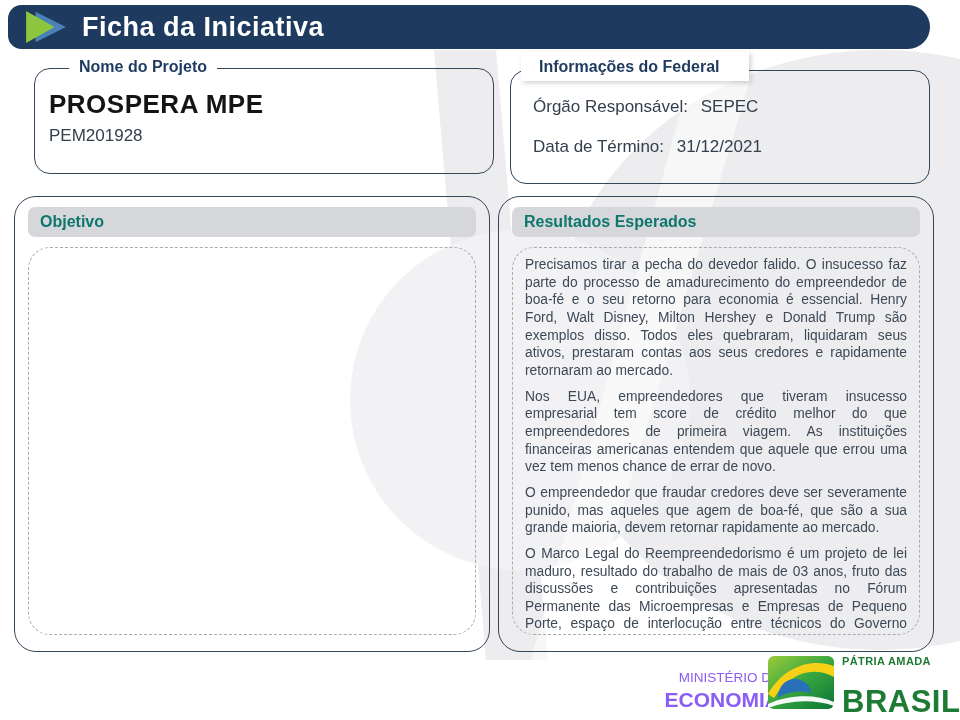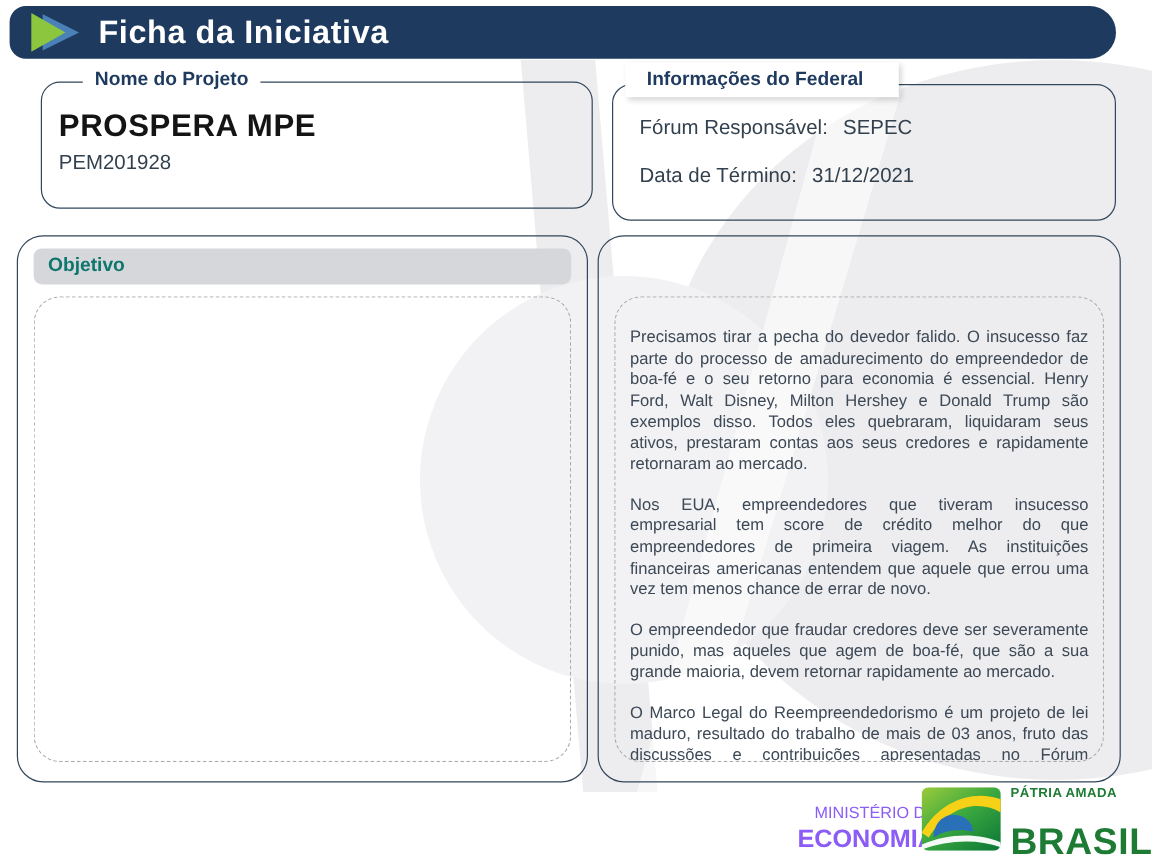--- a/index.html
+++ b/index.html
@@ -51,21 +51,21 @@
   .panel-header{
     margin:10px 13px 0 13px;height:30px;background:#d5d7db;border-radius:7px;
     display:flex;align-items:center;padding-left:12px;
     color:#0f766e;font-weight:bold;font-size:16px;
   }
   .panel-dashed{
     position:absolute;left:13px;right:13px;top:50px;bottom:16px;
     border:1.5px dashed #a9abae;border-radius:22px;overflow:hidden;
   }
   .res-text{padding:8px 12px 4px 12px;font-size:13.8px;line-height:1.28;color:#3d4956;text-align:justify;}
-  .res-text p{margin:16px 0 8px 0;}
+  .res-text p{margin:0 0 8px 0;}
   
   .footer{position:absolute;left:0;top:650px;width:960px;height:70px;z-index:2;}
   .ministry{
     position:absolute;left:620px;top:20px;width:160px;text-align:right;
     color:#8b5cf6;font-size:13.5px;line-height:1.25;
   }
   .ministry .bold{font-weight:bold;font-size:21px;}
   .flag{position:absolute;left:768px;top:6px;width:66px;height:53px;}
   .brand{position:absolute;left:842px;top:6px;width:118px;line-height:1;}
   .brand-top{color:#1e7b34;font-weight:bold;font-size:11px;letter-spacing:.4px;}
@@ -95,38 +95,39 @@
   <div class="fieldbox nome-box">
     <div class="nome-legend">Nome do Projeto</div>
     <div class="nome-name">PROSPERA MPE</div>
     <div class="nome-code">PEM201928</div>
   </div>
 
   <div class="fieldbox info-box">
     <div class="info-tab">Informações do Federal</div>
     <div class="info-rows">
       <div class="info-row">
-        <span class="lbl">Fórum Responsável:</span>
+        <span class="lbl">Órgão Responsável:</span>
         <span class="val">SEPEC</span>
       </div>
       <div class="info-row">
         <span class="lbl">Data de Término:</span>
         <span class="val">31/12/2021</span>
       </div>
     </div>
   </div>
 
   <div class="panel panel-obj">
     <div class="panel-header">Objetivo</div>
     <div class="panel-dashed">
       <div class="res-text"></div>
     </div>
   </div>
 
   <div class="panel panel-res">
+    <div class="panel-header">Resultados Esperados</div>
     <div class="panel-dashed">
       <div class="res-text">
         <p>Precisamos tirar a pecha do devedor falido.  O insucesso faz parte do processo de amadurecimento do empreendedor de boa-fé e o seu retorno para economia é essencial. Henry Ford, Walt Disney, Milton Hershey e Donald Trump são exemplos disso. Todos eles quebraram, liquidaram seus ativos, prestaram contas aos seus credores e rapidamente retornaram ao mercado.</p>
         <p>Nos EUA, empreendedores que tiveram insucesso empresarial tem score de crédito melhor do que empreendedores de primeira viagem. As instituições financeiras americanas entendem que aquele que errou uma vez tem menos chance de errar de novo.</p>
         <p>O empreendedor que fraudar credores deve ser severamente punido, mas aqueles que agem de boa-fé, que são a sua grande maioria, devem retornar rapidamente ao mercado.</p>
         <p>O Marco Legal do  Reempreendedorismo é um projeto de lei maduro, resultado do trabalho de mais de 03 anos, fruto das discussões e contribuições apresentadas no Fórum  Permanente das  Microempresas  e Empresas de Pequeno Porte, espaço de interlocução entre técnicos do Governo Federal, as mais de 60 (sessenta) instituições nacionais de apoio e representatividade</p>
 
       </div>
     </div>
   </div>

